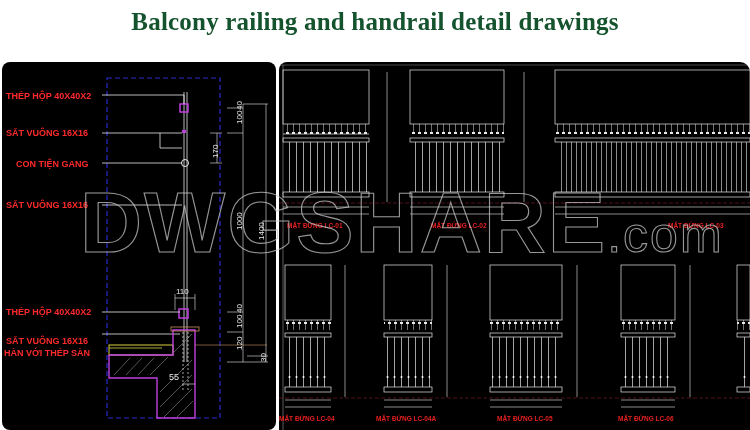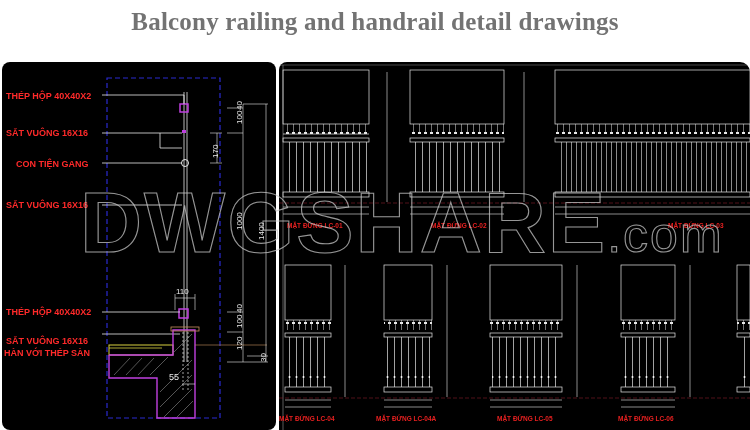--- a/index.html
+++ b/index.html
@@ -1,17 +1,17 @@
 <!DOCTYPE html>
 <html><head>
 <meta charset="utf-8">
 <style>
   html,body{margin:0;padding:0;background:#ffffff;}
   body{width:750px;height:430px;position:relative;overflow:hidden;font-family:"DejaVu Sans",sans-serif;}
-  .title{position:absolute;left:0;top:8px;width:750px;text-align:center;font-family:"Liberation Serif","DejaVu Serif",serif;font-weight:bold;font-size:25px;color:#737373;letter-spacing:0.2px;}
+  .title{position:absolute;left:0;top:8px;width:750px;text-align:center;font-family:"Liberation Serif","DejaVu Serif",serif;font-weight:bold;font-size:25px;color:#14532d;letter-spacing:0.2px;}
   .panel{position:absolute;background:#000;border-radius:8px;overflow:hidden;}
   .left-panel{left:2px;top:62px;width:274px;height:368px;}
   .right-panel{left:279px;top:62px;width:471px;height:368px;border-radius:8px 10px 0 0;}
   svg{position:absolute;left:0;top:0;}
   .lbl{font-family:"Liberation Sans","DejaVu Sans",sans-serif;font-weight:bold;fill:#ff2a2a;}
   .dim{font-family:"Liberation Sans","DejaVu Sans",sans-serif;fill:#e8e8e8;}
   .elev-lbl{font-family:"Liberation Sans","DejaVu Sans",sans-serif;font-weight:bold;fill:#e82020;font-size:6.5px;}
   .wm{position:absolute;left:0;top:0;pointer-events:none;}
 </style>
 </head>

